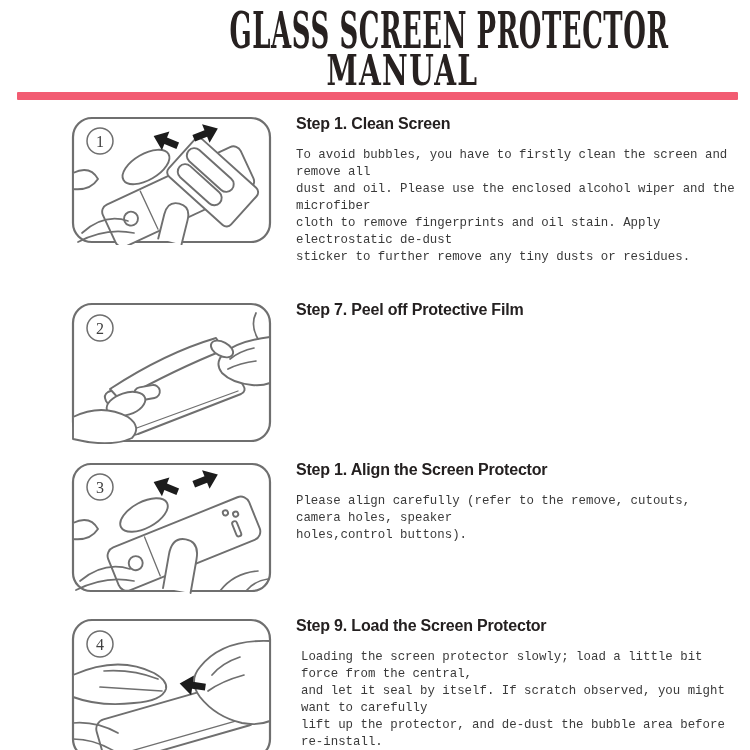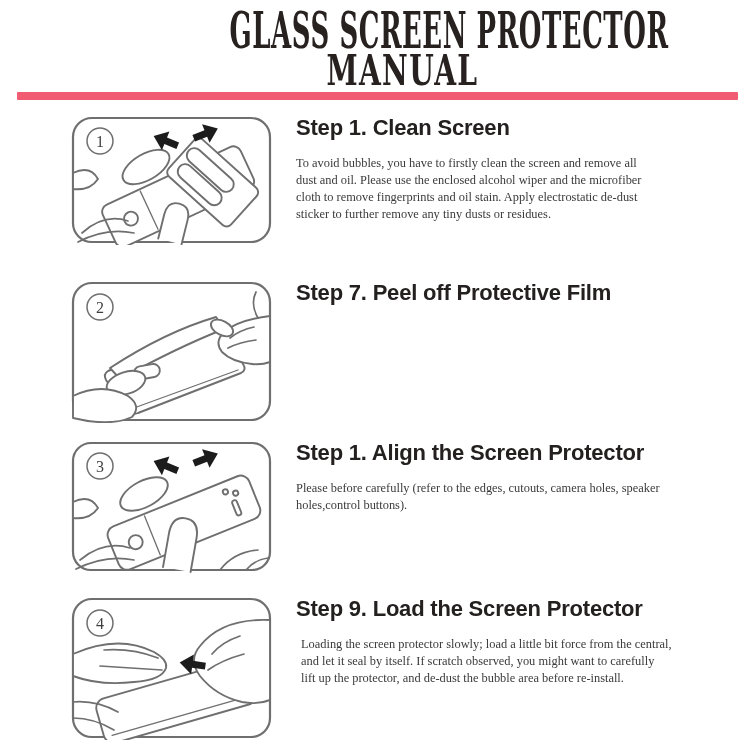--- a/index.html
+++ b/index.html
@@ -18,22 +18,22 @@
   
   main{padding:15px 12px 0 70px;}
   .step{display:flex;gap:23px;align-items:flex-start;}
   .step.s1{margin-bottom:35px;}
   .step.s2{margin-bottom:17px;}
   .step.s3{margin-bottom:23px;}
   .step.s4{margin-bottom:0;}
   .figure{flex:0 0 203px;margin:0;}
   .figure svg{display:block;}
   .step-text{flex:1;min-width:0;}
-  .step-heading{margin:0;font-size:22px;letter-spacing:-0.2px;font-weight:700;color:#242020;font-family:"Liberation Sans",sans-serif;}
-  .step-body{margin:14px 0 0;font-family:Liberation Serif, serif;font-size:12.4px;line-height:17px;color:#3a3a3a;white-space:pre-line;}
+  .step-heading{margin:0;font-size:16px;letter-spacing:-0.2px;font-weight:700;color:#242020;font-family:"Liberation Sans",sans-serif;}
+  .step-body{margin:14px 0 0;font-family:Liberation Mono, monospace;font-size:12.4px;line-height:17px;color:#3a3a3a;white-space:pre-line;}
   .s4 .step-body{padding-left:5px;}
 
   
   .frame{fill:none;stroke:#6f6f6f;stroke-width:2.2;}
   .art{fill:#ffffff;stroke:#6f6f6f;stroke-width:1.9;stroke-linejoin:round;stroke-linecap:round;}
   .line{fill:none;stroke:#6f6f6f;stroke-width:1.7;stroke-linecap:round;}
   .thin{fill:none;stroke:#6f6f6f;stroke-width:1.3;stroke-linecap:round;}
   .arrow{fill:#1c1c1c;stroke:none;}
   .badge{fill:#ffffff;stroke:#6f6f6f;stroke-width:1.5;}
   .badge-num{font-family:"Liberation Serif",serif;font-size:16px;fill:#3f3f3f;text-anchor:middle;}
@@ -146,21 +146,21 @@
 
           <path class="arrow" d="M0 6.5 L13 6.5 L13 0 L26 10 L13 20 L13 13.5 L0 13.5 Z" transform="translate(120,14) rotate(-22)"></path>
           <path class="arrow" d="M0 6.5 L13 6.5 L13 0 L26 10 L13 20 L13 13.5 L0 13.5 Z" transform="translate(104,40) rotate(202)"></path>
 
           <circle class="badge" cx="30" cy="26" r="13"></circle>
           <text class="badge-num" x="30" y="31.5">3</text>
         </svg>
       </figure>
       <div class="step-text">
         <h2 class="step-heading">Step 1. Align the Screen Protector</h2>
-        <p class="step-body">Please before carefully (refer to the edges, cutouts, camera holes, speaker
+        <p class="step-body">Please align carefully (refer to the remove, cutouts, camera holes, speaker
 holes,control buttons).</p>
       </div>
     </section>
 
     <section class="step s4">
       <figure class="figure">
         <svg width="203" height="144" viewBox="0 0 203 144">
           <rect class="frame" x="3" y="3" width="197" height="138" rx="19"></rect>
 
           <g transform="rotate(-16 100 102)">

